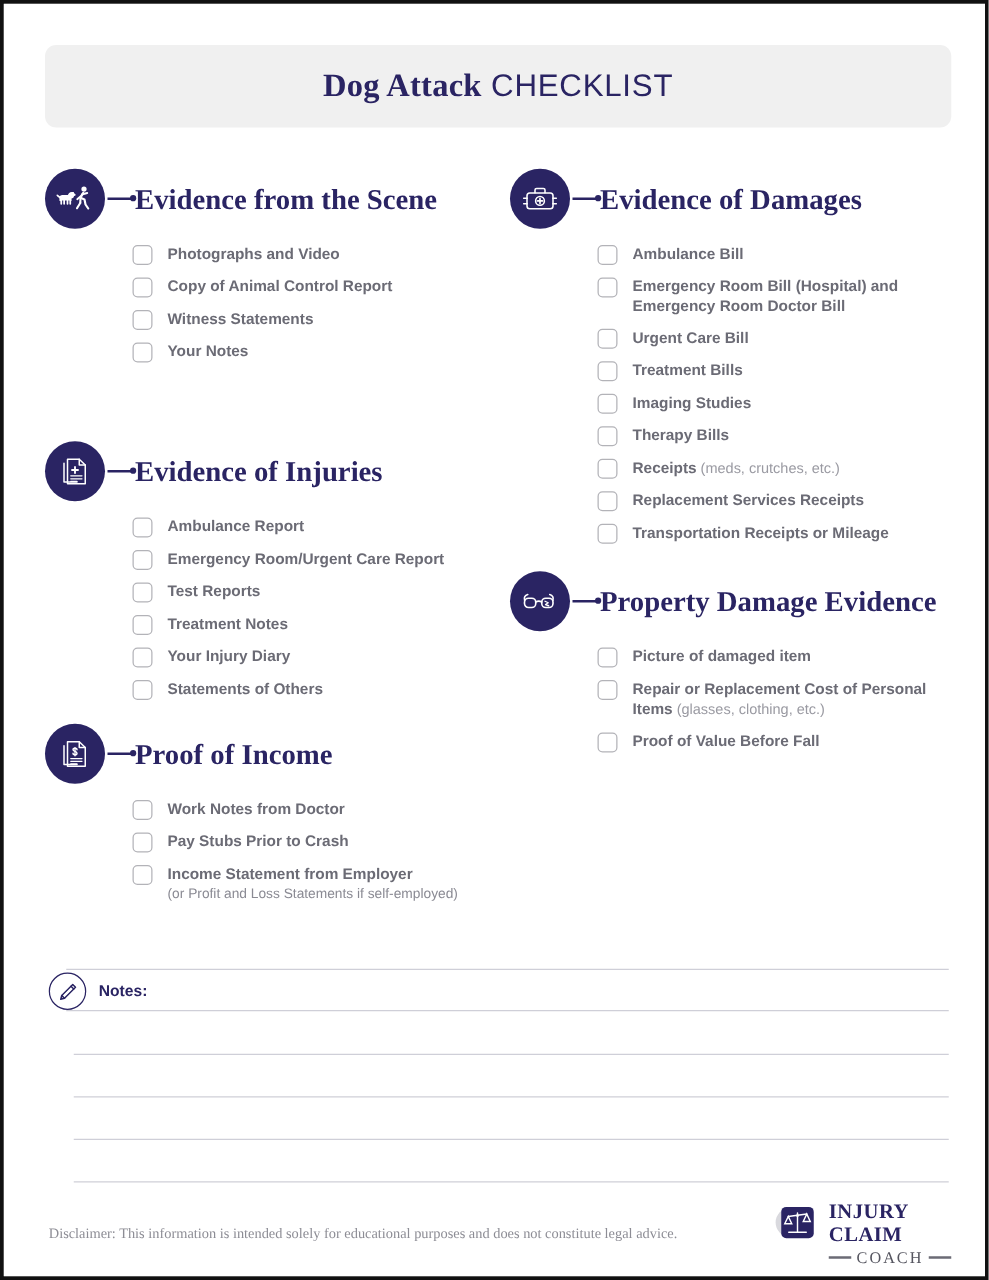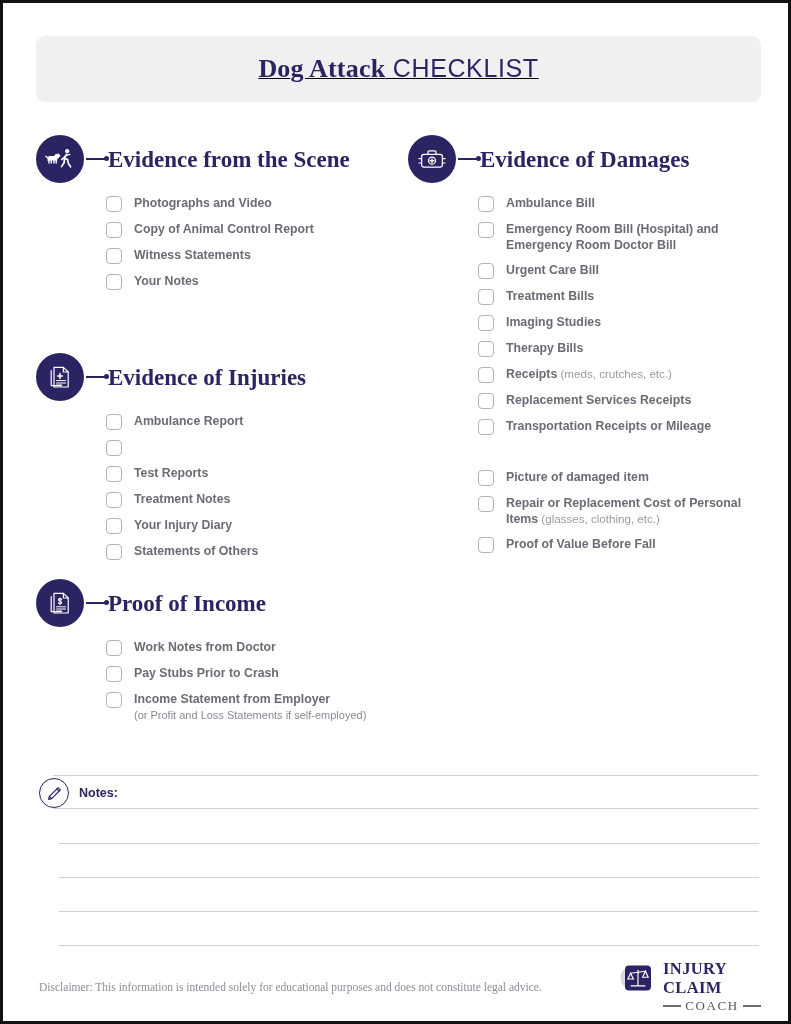--- a/index.html
+++ b/index.html
@@ -23,21 +23,21 @@
 
   
   .title-bar {
     position: absolute;
     left: 33px; top: 33px;
     width: 725px; height: 66px;
     background: #f0f0f0;
     border-radius: 9px;
     display: flex; align-items: center; justify-content: center;
   }
-  .title-text { white-space: pre; line-height: 1; text-decoration: underline; }
+  .title-text { white-space: pre; line-height: 1; }
   .title-strong {
     font-family: "Liberation Serif", serif;
     font-weight: bold;
     font-size: 26px;
     color: #2a2463;
     letter-spacing: .2px;
   }
   .title-light {
     font-family: "Liberation Sans", sans-serif;
     font-weight: 400;
@@ -229,20 +229,21 @@
         <div class="connector"></div>
         <div class="sec-title">Evidence of Injuries</div>
       </div>
       <div class="items" style="margin-left:70px; margin-top:12px;">
         <div class="item">
           <span class="cbox"></span>
           <span class="item-text">Ambulance Report</span>
         </div>
         <div class="item">
           <span class="cbox"></span>
+          <span class="item-text">Emergency Room/Urgent Care Report</span>
         </div>
         <div class="item">
           <span class="cbox"></span>
           <span class="item-text">Test Reports</span>
         </div>
         <div class="item">
           <span class="cbox"></span>
           <span class="item-text">Treatment Notes</span>
         </div>
         <div class="item">
@@ -336,20 +337,34 @@
           <span class="item-text">Replacement Services Receipts</span>
         </div>
         <div class="item">
           <span class="cbox"></span>
           <span class="item-text">Transportation Receipts or Mileage</span>
         </div>
       </div>
     </div>
 
     <div class="section" id="sec-4" style="left:405px; top:454px; width:340px;">
+      <div class="sec-head">
+        <div class="badge">
+          <svg width="30" height="22" viewBox="0 0 30 22" fill="none" stroke="#ffffff" stroke-width="1.3" stroke-linecap="round" stroke-linejoin="round">
+            <rect x="2.6" y="8.6" width="9.0" height="7.4" rx="3.2"></rect>
+            <rect x="16.4" y="8.6" width="9.0" height="7.4" rx="3.2"></rect>
+            <path d="M11.6 11.6 C13.0 10.8 15.0 10.8 16.4 11.6"></path>
+            <path d="M2.7 10.4 C1.9 8.0 3.0 6.2 5.2 5.6"></path>
+            <path d="M25.3 10.4 C26.1 8.0 25.0 6.2 22.8 5.6"></path>
+            <path d="M19.0 11.0 L21.6 12.2 L19.4 13.6 L21.9 14.6" stroke-width="1.1"></path>
+          </svg>
+        </div>
+        <div class="connector"></div>
+        <div class="sec-title">Property Damage Evidence</div>
+      </div>
       <div class="items" style="margin-left:70px; margin-top:12px;">
         <div class="item">
           <span class="cbox"></span>
           <span class="item-text">Picture of damaged item</span>
         </div>
         <div class="item">
           <span class="cbox"></span>
           <span class="item-text" style="max-width:238px;"><span>Repair or Replacement Cost of Personal Items</span><span class="note"> (glasses, clothing, etc.)</span></span>
         </div>
         <div class="item">

